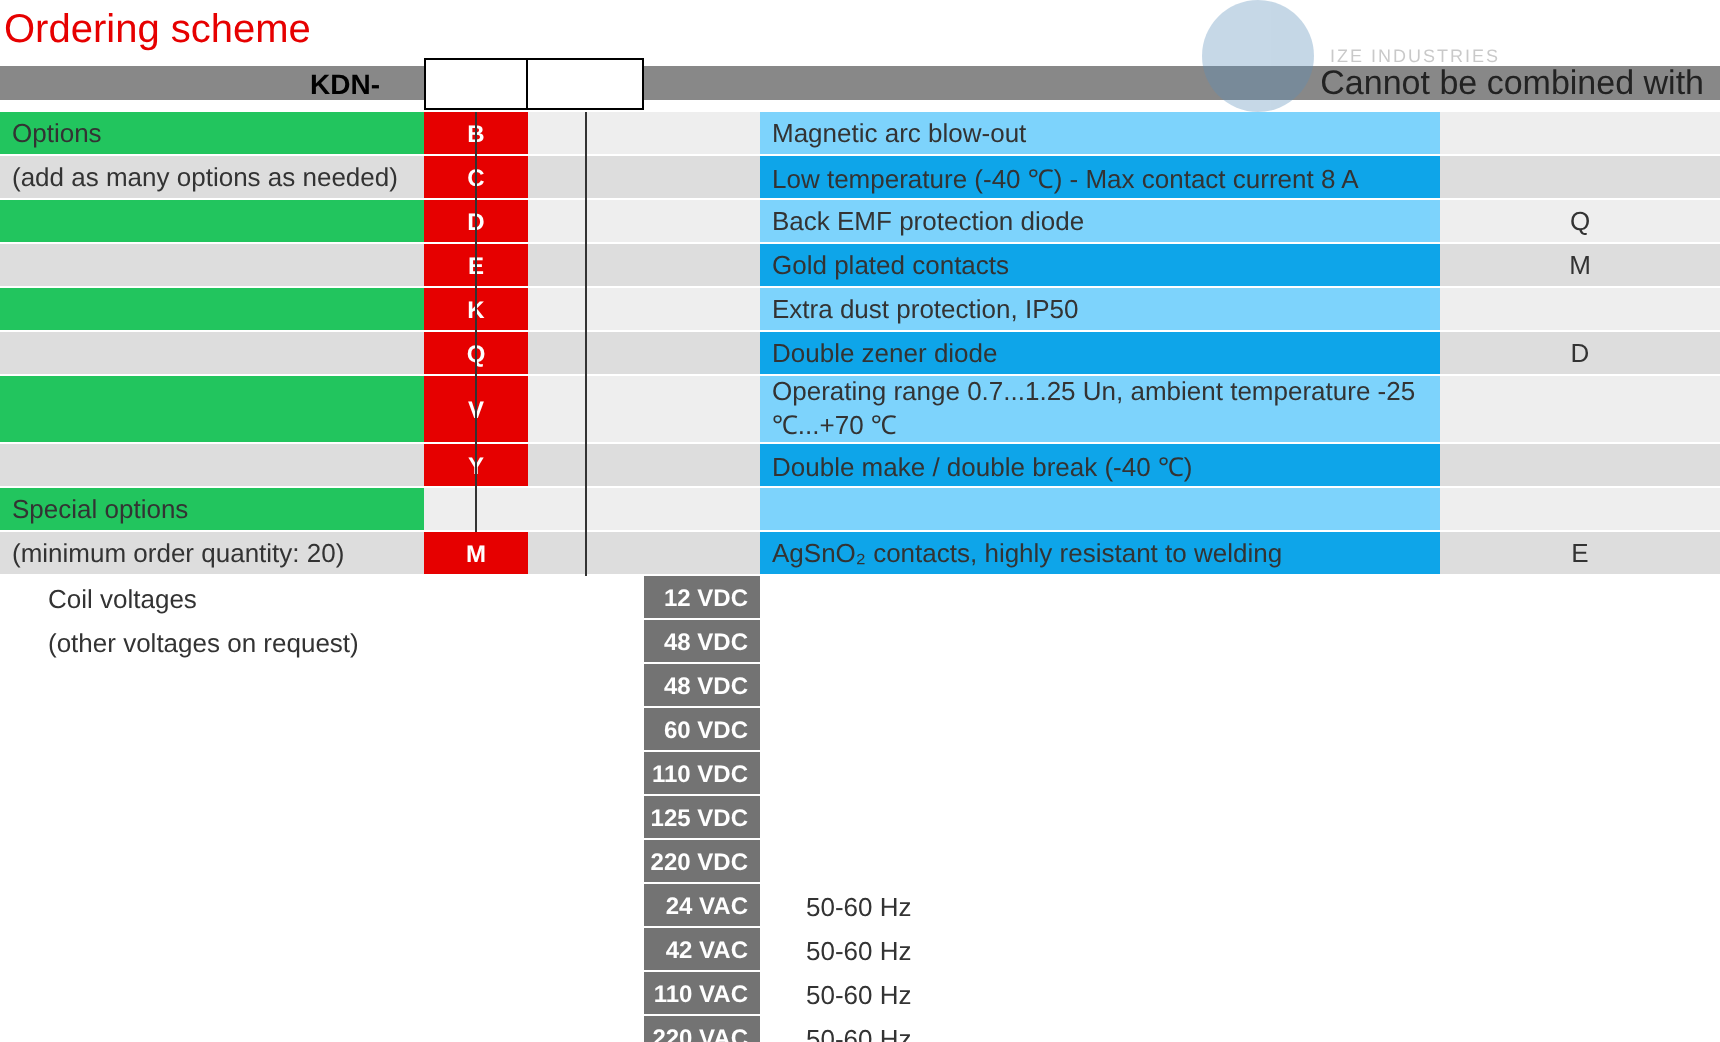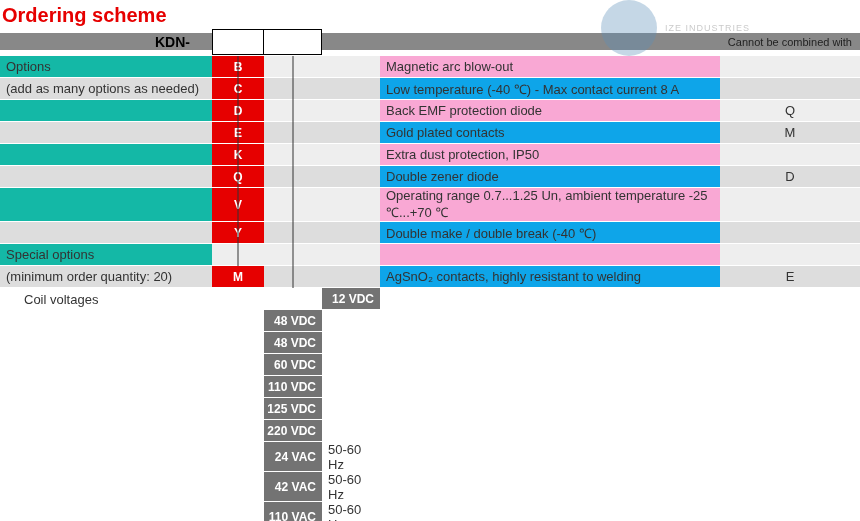--- a/index.html
+++ b/index.html
@@ -1,44 +1,44 @@
 <!DOCTYPE html>
 <html><head>
 <meta charset="utf-8">
 <style>
 * { box-sizing: border-box; margin: 0; padding: 0; }
 body { font-family: Arial, sans-serif; font-size: 13px; color: #333; width: 860px; background: #fff; }
 .container { position: relative; }
-.title { color: #e60000; font-size: 20px; font-weight: bold; padding: 4px 2px 6px; }
+.title { color: #e60000; font-size: 20px; font-weight: normal; padding: 4px 2px 6px; }
 .headerbar { background: #888; height: 17px; display: flex; align-items: center; position: relative; }
 .kdn { position: absolute; left: 155px; font-weight: bold; color: #000; font-size: 14px; }
 .slots { position: absolute; left: 212px; display: flex; }
 .slot { background: #fff; border: 1px solid #000; height: 26px; }
 .slot.a { width: 52px; }
 .slot.b { width: 58px; border-left: none; }
-.cannot { position: absolute; right: 8px; font-size: 11px; color: #222; }
+.cannot { position: absolute; right: 8px; font-size: 17px; color: #222; }
 .connectors { position: absolute; left: 0; top: 0; width: 860px; height: 520px; pointer-events: none; }
 .watermark { position: absolute; right: 110px; top: 0; opacity: 0.35; display: flex; align-items: center; gap: 8px; pointer-events: none; }
 .wm-circle { width: 56px; height: 56px; border-radius: 50%; background: #5b8fb9; position: relative; }
 .wm-text { color: #666; }
 .wm-line1 { font-size: 18px; font-weight: bold; }
 .wm-line2 { font-size: 9px; letter-spacing: 1px; }
 .grid { display: grid; grid-template-columns: 212px 52px 58px 58px 340px 140px; }
-.labelcell { background: #14b8a6; display: flex; align-items: center; padding-left: 6px; min-height: 22px; border-bottom: 1px solid #fff; }
+.labelcell { background: #22c55e; display: flex; align-items: center; padding-left: 6px; min-height: 22px; border-bottom: 1px solid #fff; }
 .labelcell.alt { background: #ddd; text-align: right; }
 .gap { background: #eee; border-bottom: 1px solid #fff; }
 .code { background: #e60000; color: #fff; font-weight: bold; display: flex; align-items: center; justify-content: center; min-height: 22px; border-bottom: 1px solid #fff; font-size: 12px; }
 .spacer { background: #eee; border-bottom: 1px solid #fff; }
 .spacer.alt { background: #ddd; }
-.desc { background: #f9a8d4; display: flex; align-items: center; padding-left: 6px; min-height: 22px; border-bottom: 1px solid #fff; }
+.desc { background: #7dd3fc; display: flex; align-items: center; padding-left: 6px; min-height: 22px; border-bottom: 1px solid #fff; }
 .desc.alt { background: #0ea5e9; }
 .comb { background: #eee; display: flex; align-items: center; justify-content: center; min-height: 22px; border-bottom: 1px solid #fff; }
 .comb.alt { background: #ddd; }
 .voltcode { background: #737373; color: #fff; font-weight: bold; display: flex; align-items: center; justify-content: flex-end; padding-right: 6px; min-height: 22px; border-bottom: 1px solid #fff; font-size: 12px; }
-.voltdesc { display: flex; align-items: center; padding-left: 6px; min-height: 22px; }
+.voltdesc { display: flex; align-items: center; padding-left: 23px; min-height: 22px; }
 .voltlabel { display: flex; align-items: center; padding-left: 24px; min-height: 22px; }
 .blank { min-height: 22px; }
 .sep { height: 6px; }
 </style>
 </head>
 <body>
 <div class="container">
 
 <div class="title">Ordering scheme</div>
 
@@ -137,20 +137,21 @@
   <div class="desc alt">AgSnO₂ contacts, highly resistant to welding</div>
   <div class="comb alt">E</div>
 
   <div class="voltlabel">Coil voltages</div>
   <div class="blank"></div>
       <div class="blank"></div>
   <div class="voltcode">12 VDC</div>
   <div class="voltdesc"></div>
   <div class="blank"></div>
 
+  <div class="voltlabel">(other voltages on request)</div>
   <div class="blank"></div>
       <div class="blank"></div>
   <div class="voltcode">48 VDC</div>
   <div class="voltdesc"></div>
   <div class="blank"></div>
 
   <div class="blank"></div>
       <div class="blank"></div>
       <div class="blank"></div>
   <div class="voltcode">48 VDC</div>

